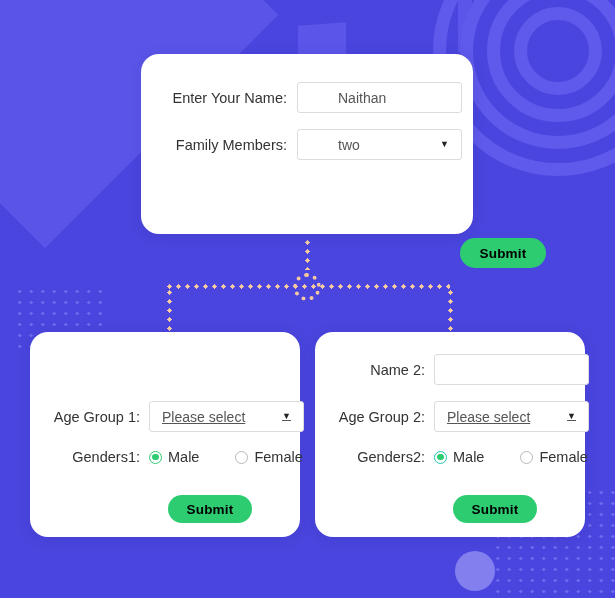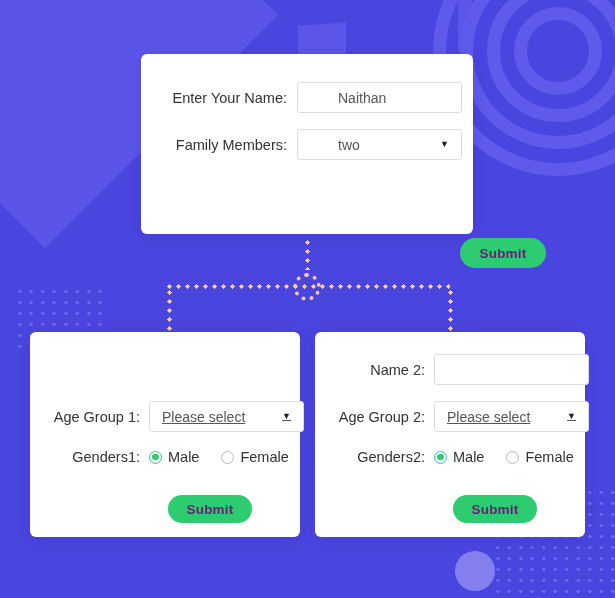--- a/index.html
+++ b/index.html
@@ -115,21 +115,21 @@
     height: 40px;
     border-radius: 50%;
     background: #8e8af2;
     opacity: .85;
   }
 
   
   .card {
     position: absolute;
     background: #ffffff;
-    border-radius: 6px;
+    border-radius: 18px;
     box-shadow: 0 2px 14px rgba(30,25,110,.12);
   }
   #card-top    { left: 141px; top: 54px;  width: 332px; height: 180px; }
   #card-left   { left: 30px;  top: 332px; width: 270px; height: 205px; }
   #card-right  { left: 315px; top: 332px; width: 270px; height: 205px; padding-left: 16px; }
 
   
   .row {
     display: flex;
     align-items: center;
@@ -165,21 +165,21 @@
     font-size: 9px;
     color: #222222;
     line-height: 1;
   }
 
   .btn-submit {
     display: inline-flex;
     align-items: center;
     justify-content: center;
     background: #2ecc71;
-    color: #701a75;
+    color: #000000;
     border: none;
     border-radius: 18px;
     font-family: "Liberation Sans", sans-serif;
     font-weight: bold;
     font-size: 13.5px;
     cursor: pointer;
     letter-spacing: .2px;
   }
   #btn-top {
     position: absolute;
@@ -191,21 +191,21 @@
 
   
   .subcard .row { position: absolute; }
   .subcard .lbl { width: 102px; margin-right: 9px; }
   .subcard .ctrl-input,
   .subcard .ctrl-select { width: 155px; height: 31px; text-decoration: underline; }
   .r-name   { left: 8px;  top: 22px; }
   .r-age    { left: 8px;  top: 69px; }
   .r-gender { left: 8px;  top: 117px; }
 
-  .radio-group { display: flex; align-items: center; gap: 22px; }
+  .radio-group { display: flex; align-items: center; gap: 36px; }
   .radio-opt {
     display: flex;
     align-items: center;
     gap: 6px;
     font-size: 14.5px;
     color: #333333;
     cursor: pointer;
     white-space: nowrap;
   }
   .dot-outer {

